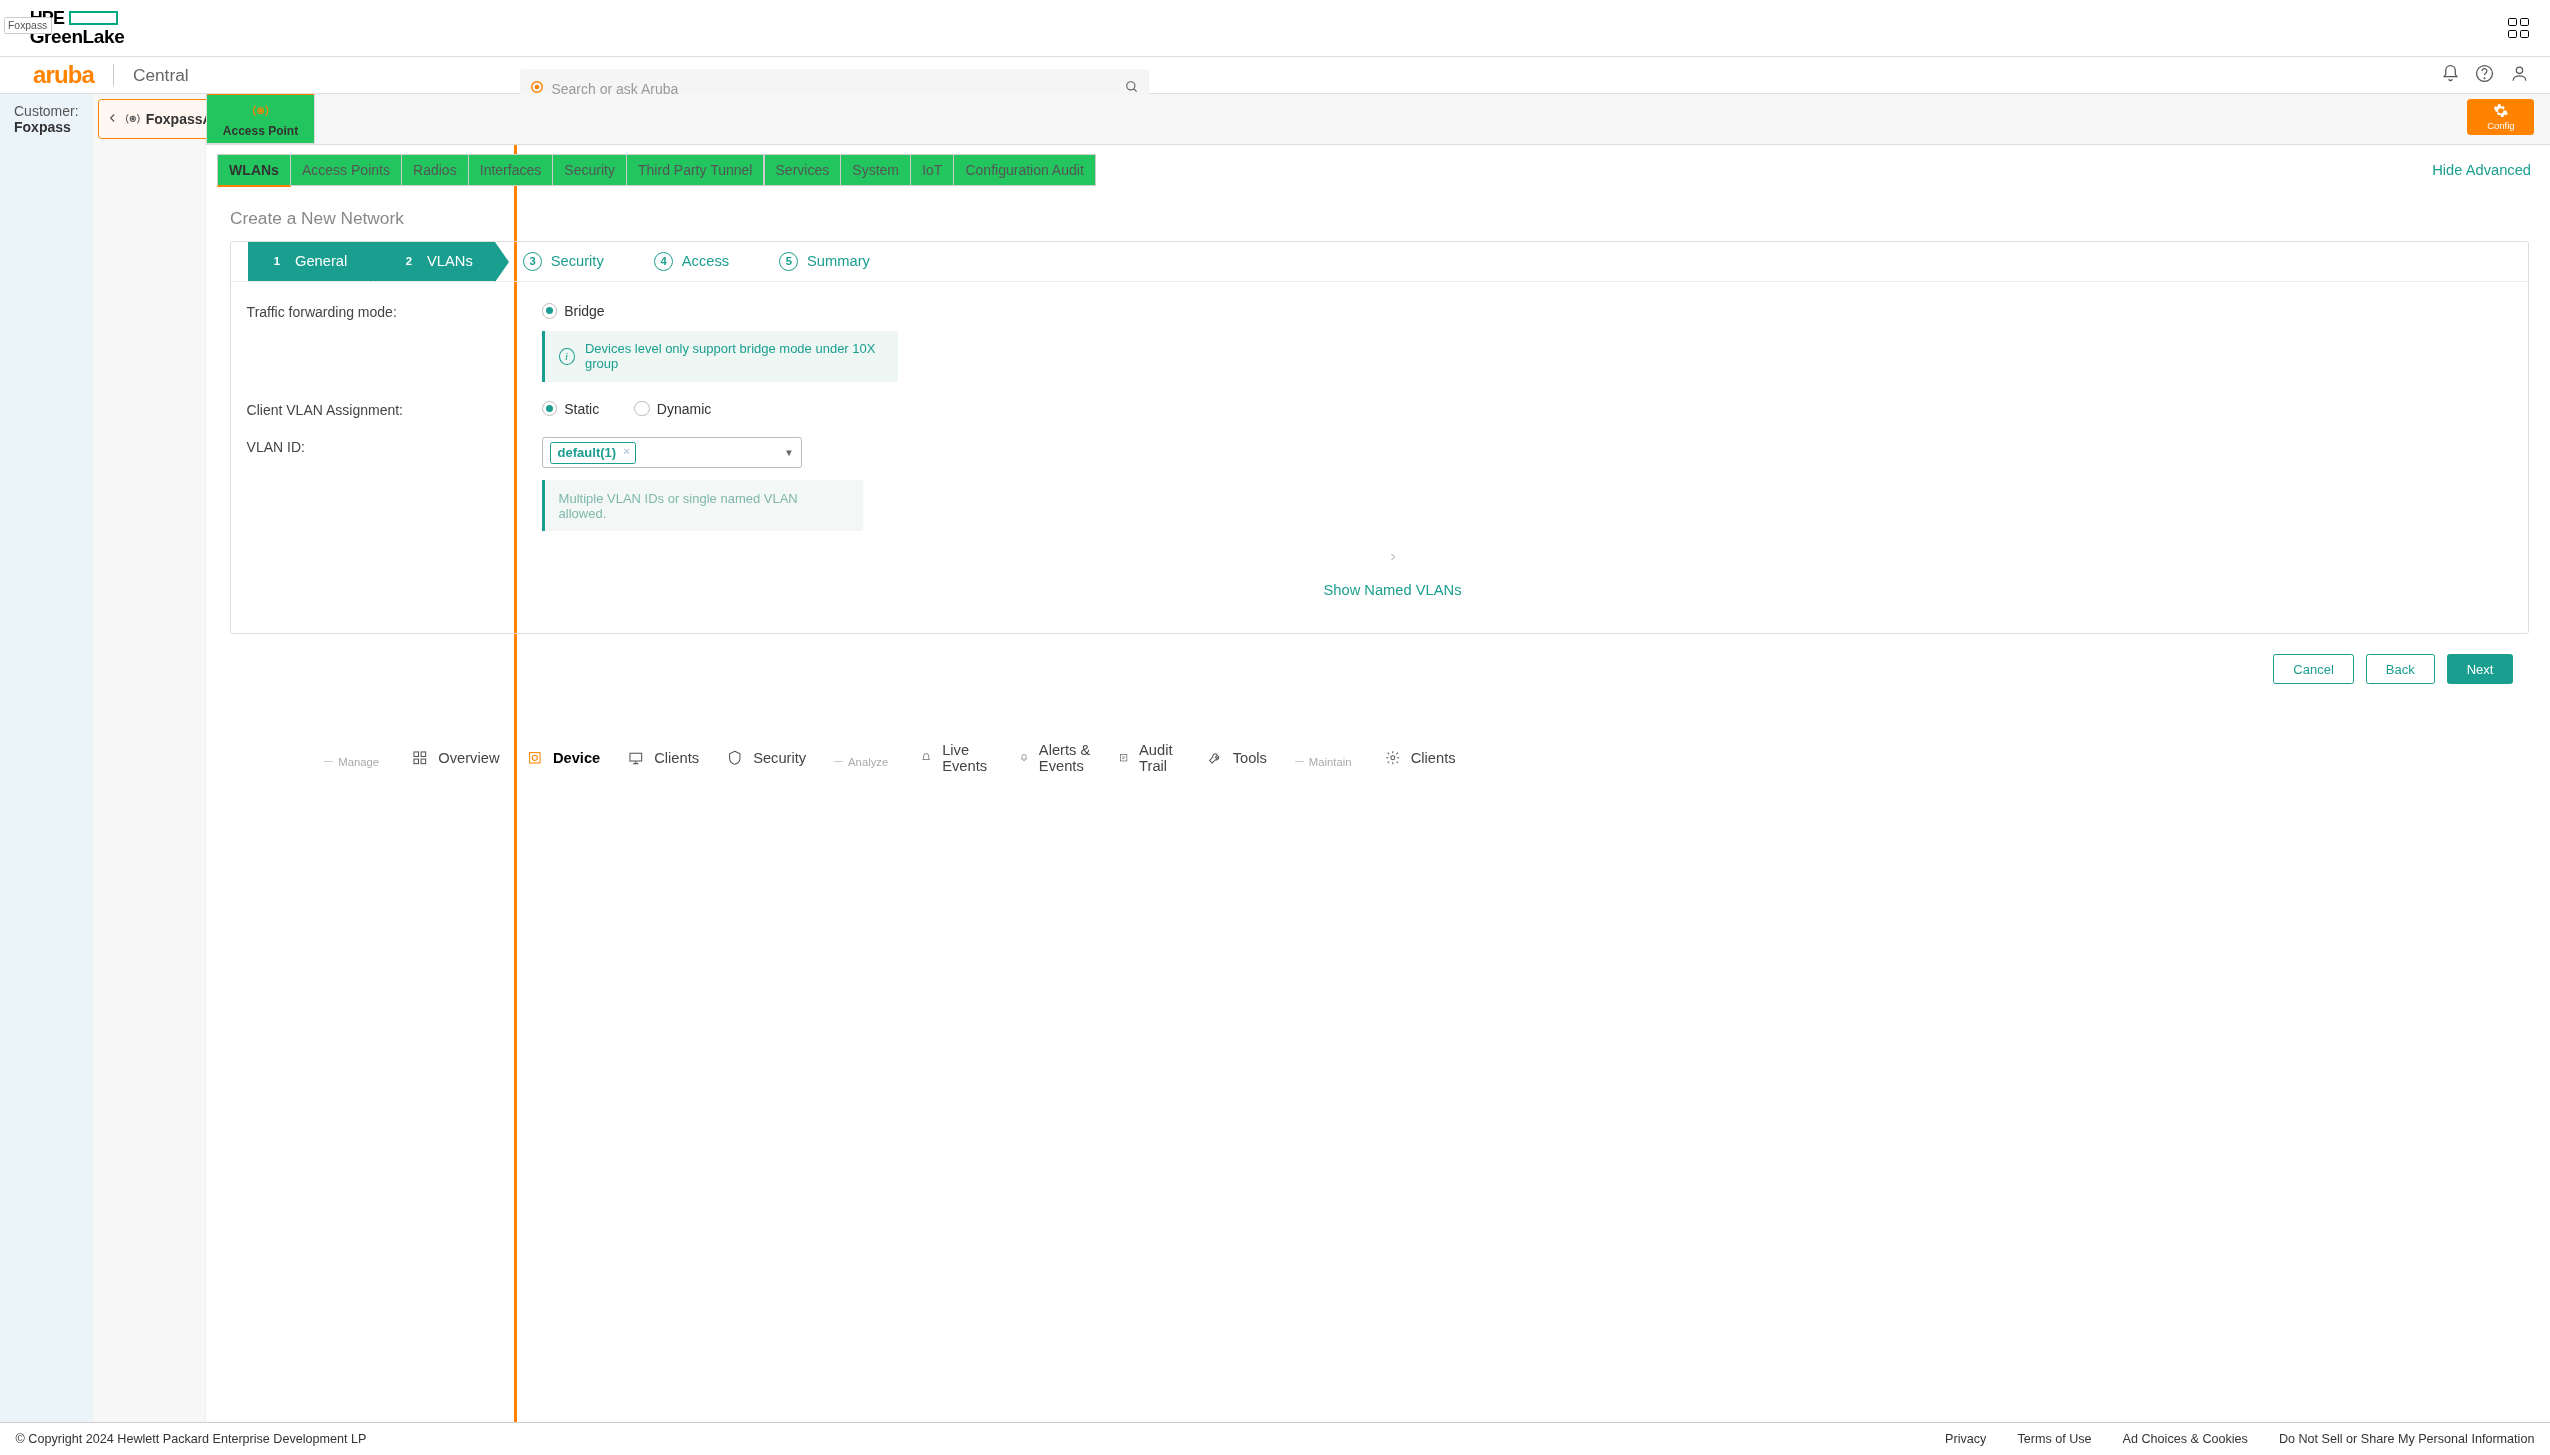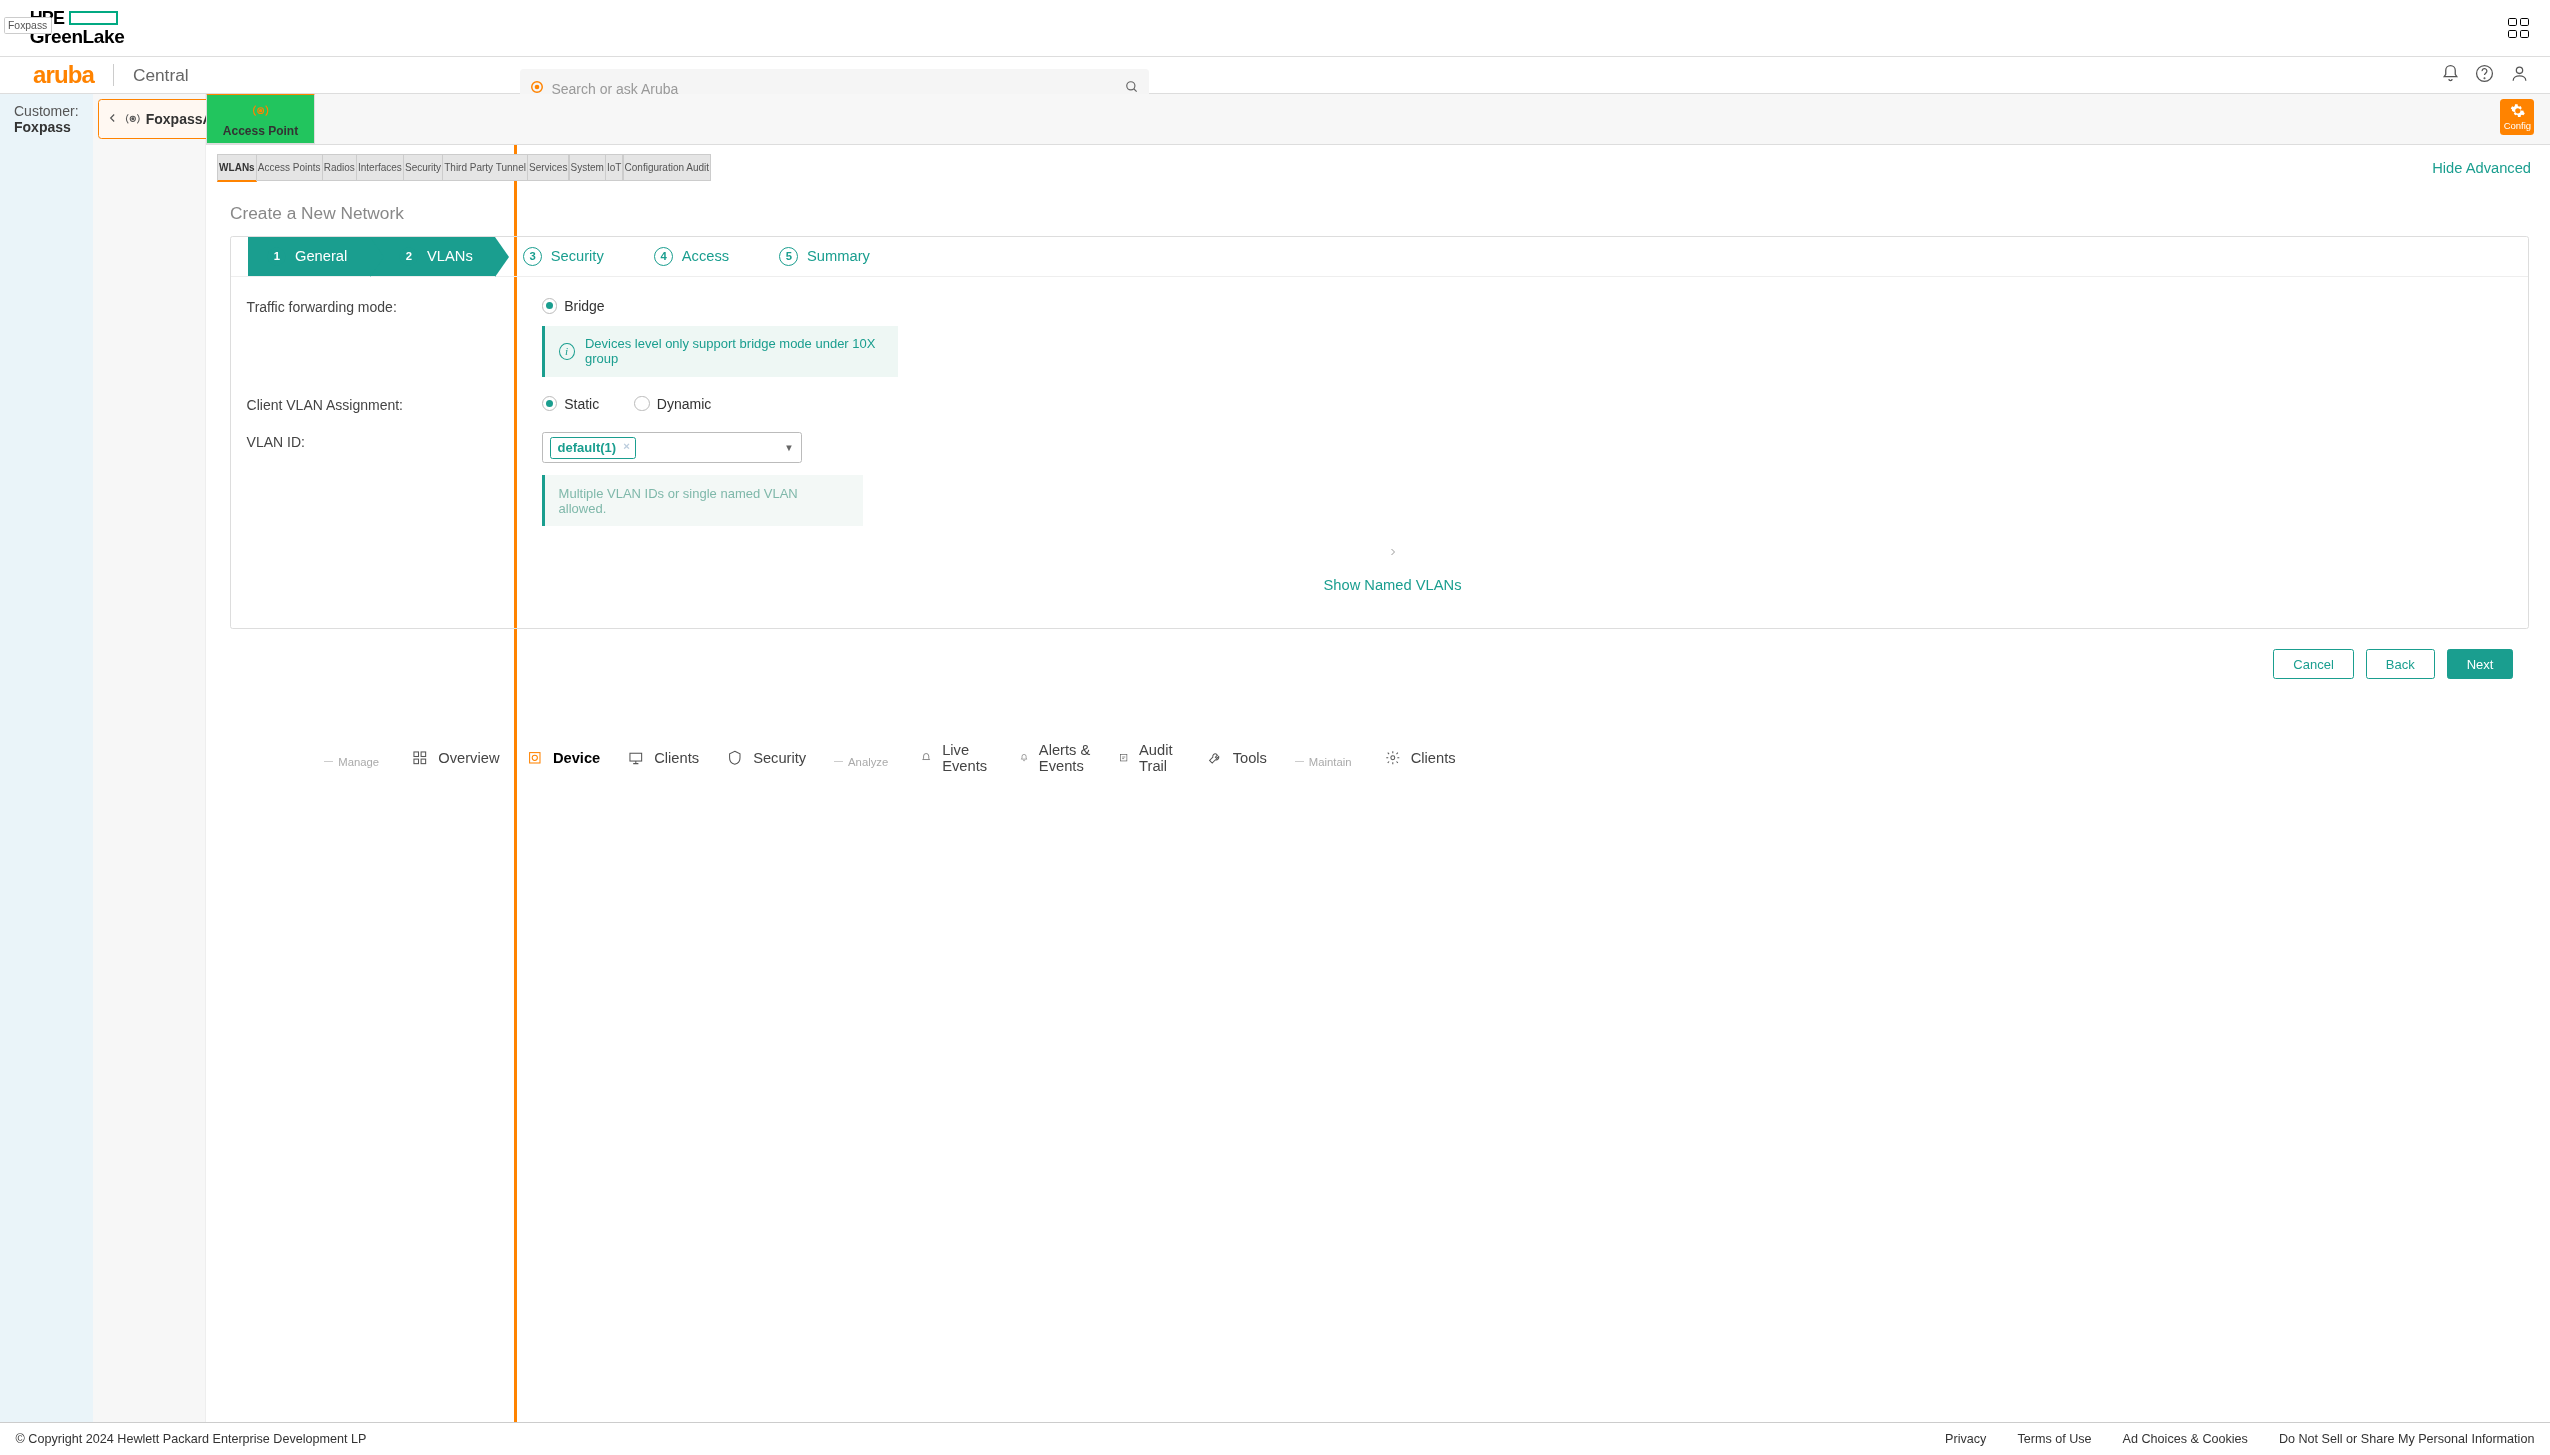--- a/index.html
+++ b/index.html
@@ -46,25 +46,25 @@
 .side-group::after { content:""; flex:1; height:0.9px; background:#ccc;}
 .side-item { display:flex; align-items:center; gap:10.4px; padding: 9.5px 14px; font-size:14.7px; color:#444; cursor:pointer;}
 .side-item svg { width:15.6px; height:15.6px; stroke:#555; fill:none; stroke-width:1.6;}
 .side-item.active { background:#fff; font-weight:700; color:#000; border-left:3.5px solid #ff8300; padding-left:10.4px;}
 .side-item.active svg { stroke:#ff8300; }
 
 .content { flex:1; display:flex; flex-direction:column; position:relative; overflow:auto;}
 .content-tabs-row { display:flex; align-items:flex-start; border-bottom:0.9px solid #ddd; padding:0 10.4px 0 0; background:#f7f7f7;}
 .ap-card { width:109px; background:#22c55e; border:0.9px solid #ddd; border-top:2.6px solid #ff8300; text-align:center; padding:7px 0 5px; font-size:12px; font-weight:600; color:#333; margin-top:-0.9px;}
 .ap-card .ap-ico { color:#ff8300; display:block; margin:0 auto 1.7px; }
-.config-btn { margin-left:auto; margin-top:5.2px; margin-right:5.2px; background:#ff8300; color:#fff; border-radius:3.5px; width:34px; height:36px; display:flex; flex-direction:column; align-items:center; justify-content:center; font-size:9.5px; gap:0.9px;}
+.config-btn { margin-left:auto; margin-top:5.2px; margin-right:5.2px; background:#ff8300; color:#fff; border-radius:3.5px; width:67px; height:36px; display:flex; flex-direction:column; align-items:center; justify-content:center; font-size:9.5px; gap:0.9px;}
 .config-btn svg { width:15.6px; height:15.6px; fill:#fff;}
 
 .tabstrip { display:flex; padding: 0 12px; margin-top:8.7px; align-items:center;}
-.tabstrip .tab { border:0.9px solid #ccc; padding:7px 1px; font-size:10px; color:#555; background:#e5e5e5; cursor:pointer; margin-left:-0.9px;}
+.tabstrip .tab { border:0.9px solid #ccc; padding:7px 11px; font-size:14px; color:#555; background:#22c55e; cursor:pointer; margin-left:-0.9px;}
 .tabstrip .tab.active { border-bottom:2.6px solid #ff8300; font-weight:700; color:#333;}
 .hide-adv { margin-left:auto; color:#1a9e8f; font-size:14.7px; cursor:pointer; padding-right:7px;}
 
 .page-pad { padding: 21px 21px 0 24px; }
 .page-title { font-size:17.3px; color:#888; margin-bottom:12px; }
 
 .wizard { border:0.9px solid #ddd; border-radius:2.6px; }
 .steps { display:flex; align-items:stretch; height:40px; border-bottom:0.9px solid #eee; padding-left:17.3px;}
 .step { display:flex; align-items:center; gap:8.7px; padding:0 22.6px 0 19px; position:relative; color:#1a9e8f; font-size:14.7px;}
 .step .num { width:19px; height:19px; border-radius:50%; border:1.7px solid #1a9e8f; display:flex; align-items:center; justify-content:center; font-size:11.3px; font-weight:700; color:#1a9e8f; background:#fff;}

